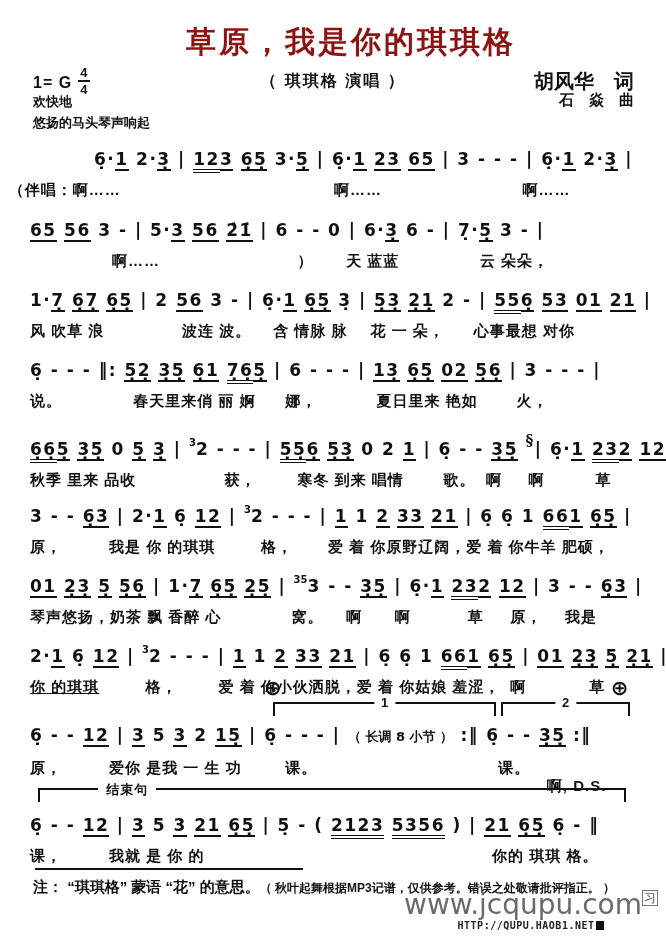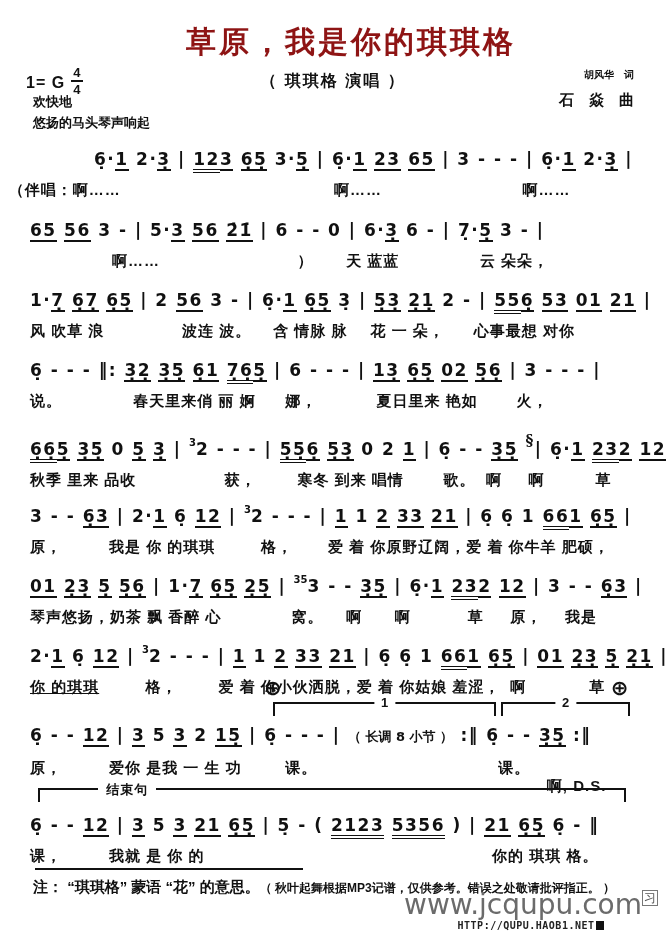--- a/index.html
+++ b/index.html
@@ -6,26 +6,26 @@
   body{
     width:666px;height:937px;position:relative;background:#ffffff;
     font-family:"Liberation Sans",sans-serif;color:#111;overflow:hidden;
   }
   .abs{position:absolute;}
   
   .title{
     left:0;right:0;top:22px;text-align:center;font-size:30px;font-weight:bold;
     color:#8e1414;letter-spacing:3px;margin-left:36px;
   }
-  .keysig{left:26px;top:66px;font-size:16px;font-weight:bold;letter-spacing:1px;}
+  .keysig{left:33px;top:66px;font-size:16px;font-weight:bold;letter-spacing:1px;}
   .frac{display:inline-block;vertical-align:-6px;margin-left:6px;text-align:center;line-height:1;}
   .frac .num{display:block;font-size:13px;border-bottom:2px solid #111;padding:0 2px 1px;}
   .frac .den{display:block;font-size:13px;padding-top:1px;}
   .subtitle{left:0;right:0;top:71px;text-align:center;font-size:16px;font-weight:bold;letter-spacing:2px;}
-  .credit1{right:32px;top:68px;font-size:10px;font-weight:bold;}
+  .credit1{right:32px;top:68px;font-size:20px;font-weight:bold;}
   .credit2{right:32px;top:91px;font-size:15px;font-weight:bold;}
   .tempo{left:33px;top:93px;font-size:13px;font-weight:bold;}
   .intro{left:33px;top:114px;font-size:13px;font-weight:bold;}
   
   .system{position:absolute;left:30px;width:608px;}
   .music{
     font-family:"DejaVu Sans",sans-serif;font-weight:bold;font-size:17px;
     letter-spacing:1.5px;white-space:pre;line-height:26px;
   }
   .music .u1{border-bottom:2px solid #111;}
@@ -91,21 +91,21 @@
   <div class="music">1·<span class="u1">7̣</span> <span class="u1">6̣7̣</span> <span class="u1">6̣5̣</span> | 2 <span class="u1">56</span> 3 - | 6̣·<span class="u1">1</span> <span class="u1">6̣5̣</span> 3̣ | <span class="u1">5̣3̣</span> <span class="u1">2̣1̣</span> 2 - | <span class="u2">55</span><span class="u1">6̣</span> <span class="u1">53</span> <span class="u1">01</span> <span class="u1">21</span> |</div>
   <div class="lyrics">
       <span class="lyr" style="left: 0%;">风 吹草 浪</span>
       <span class="lyr" style="left: 25%;">波连 波。</span>
       <span class="lyr" style="left: 40%;">含 情脉 脉</span>
       <span class="lyr" style="left: 56%;">花 一 朵，</span>
       <span class="lyr" style="left: 73%;">心事最想 对你</span>
     </div>
 </div>
 <div class="system" style="top:357px">
-  <div class="music">6̣ - - - ‖: <span class="u1">3̣2̣</span> <span class="u1">3̣5̣</span> <span class="u1">6̣1</span> <span class="u2">7̣6̣</span><span class="u1">5̣</span> | 6 - - - | <span class="u1">13̣</span> <span class="u1">6̣5̣</span> <span class="u1">02</span> <span class="u1">5̣6̣</span> | 3 - - - |</div>
+  <div class="music">6̣ - - - ‖: <span class="u1">5̣2̣</span> <span class="u1">3̣5̣</span> <span class="u1">6̣1</span> <span class="u2">7̣6̣</span><span class="u1">5̣</span> | 6 - - - | <span class="u1">13̣</span> <span class="u1">6̣5̣</span> <span class="u1">02</span> <span class="u1">5̣6̣</span> | 3 - - - |</div>
   <div class="lyrics">
       <span class="lyr" style="left: 0%;">说。</span>
       <span class="lyr" style="left: 17%;">春天里来俏 丽 婀</span>
       <span class="lyr" style="left: 42%;">娜，</span>
       <span class="lyr" style="left: 57%;">夏日里来 艳如</span>
       <span class="lyr" style="left: 80%;">火，</span>
     </div>
 </div>
 <div class="system" style="top:427px">
   <div class="music"><span class="u2">6̣6̣</span><span class="u1">5̣</span> <span class="u1">3̣5̣</span> 0 <span class="u1">5̣</span> <span class="u1">3̣</span> | <span class="grace">3</span>2 - - - | <span class="u2">5̣5̣</span><span class="u1">6̣</span> <span class="u1">5̣3̣</span> 0 2 <span class="u1">1</span> | 6̣ - - <span class="u1">3̣5̣</span> <span class="sign">§</span>| 6̣·<span class="u1">1</span> <span class="u2">23</span><span class="u1">2</span> <span class="u1">12</span> |</div>

